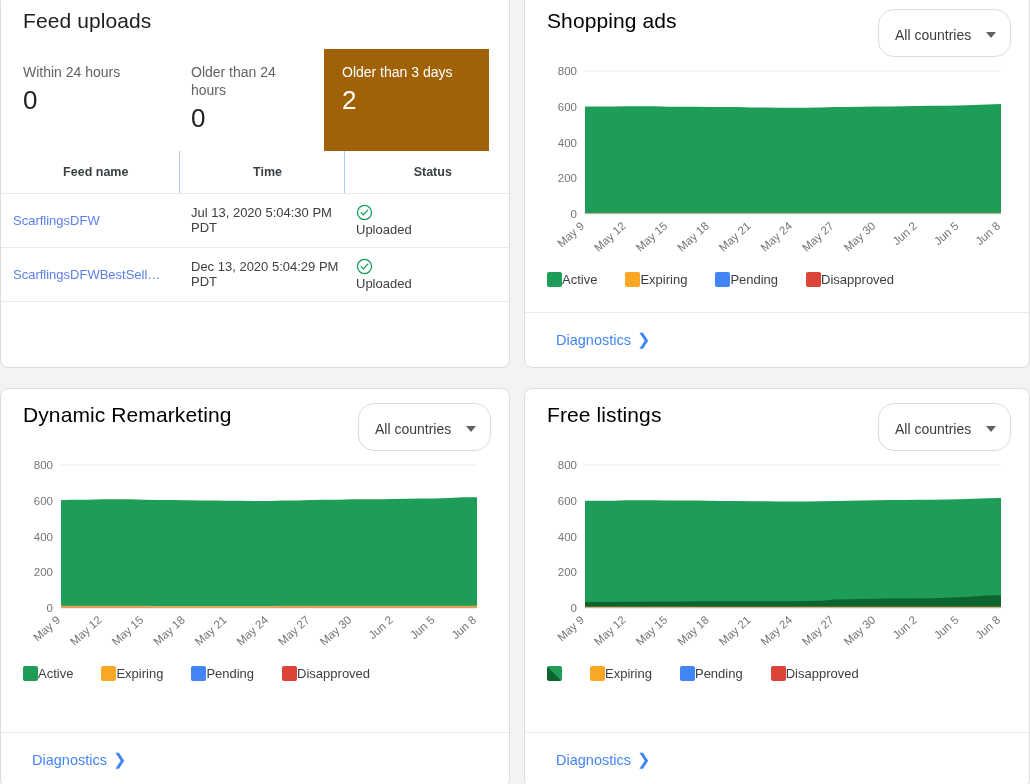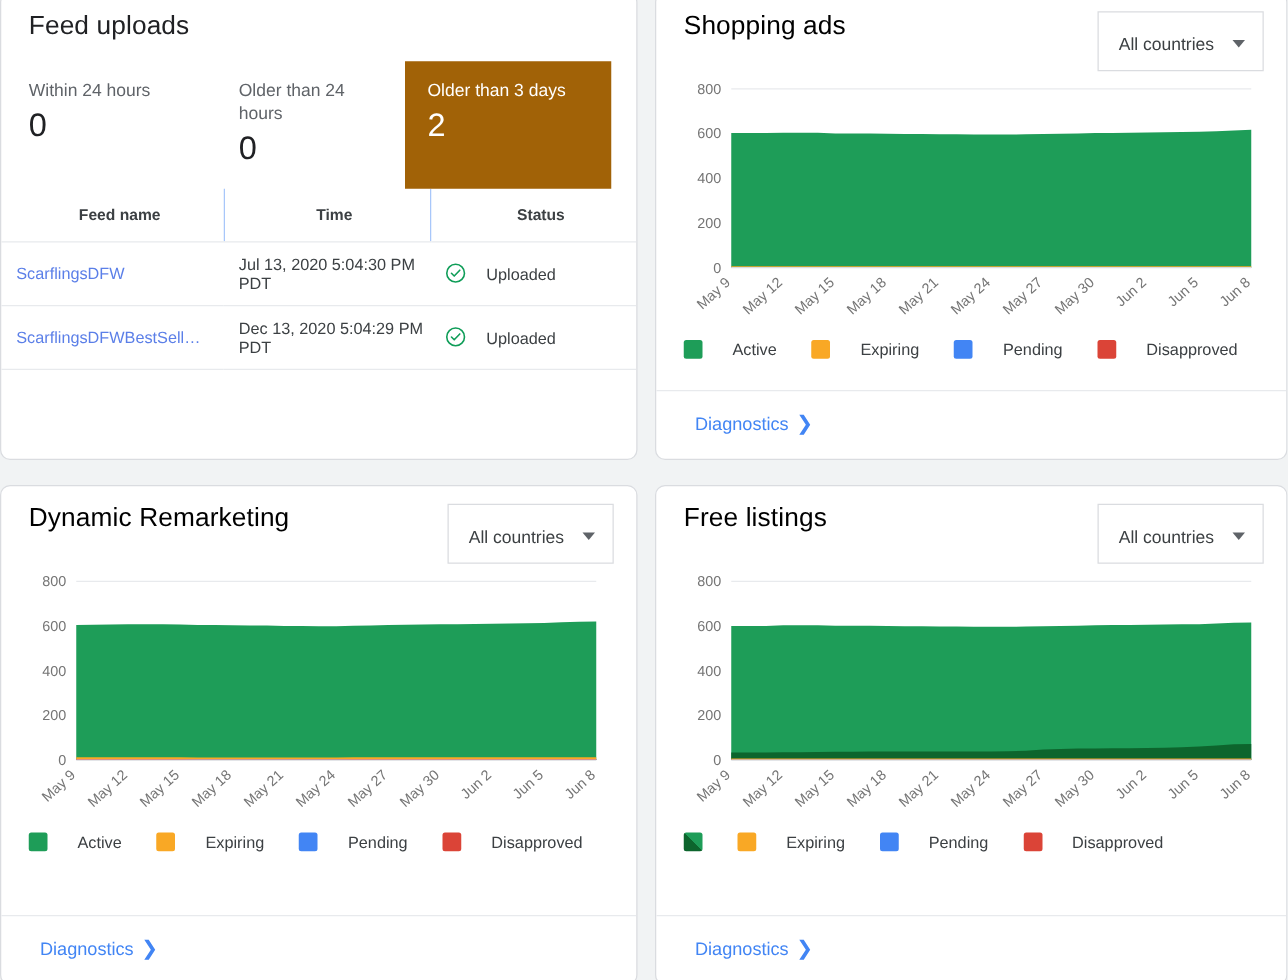--- a/index.html
+++ b/index.html
@@ -56,44 +56,44 @@
   table.feeds td {
     font-size: 13px; color: #3c4043; padding: 10px 0;
     height: 45px; vertical-align: middle;
     border-bottom: 1px solid #e8eaed;
   }
   .c-name { width: 178px; padding-left: 12px !important; }
   .c-time { width: 165px; padding-left: 12px !important; border-left: 1px solid #a8c7fa; }
   .c-stat { padding-left: 12px !important; border-left: 1px solid #a8c7fa; }
   table.feeds td.c-time, table.feeds td.c-stat { border-left: none; }
   .flink { color: #5b7fe8; text-decoration: none; font-size: 13px; }
-  .status-cell { display: flex; align-items: flex-end; gap: 16px; }
+  .status-cell { display: flex; align-items: flex-start; gap: 1px; flex-direction: column; }
   .chk { width: 17px; height: 17px; flex: 0 0 17px; }
 
   
   .card-head {
     display: flex; align-items: flex-start; justify-content: space-between;
     padding: 14px 18px 0 22px;
   }
   .card-title { font-size: 21px; color: #000000; font-weight: 400; letter-spacing: .1px; }
   .cc-select {
-    border: 1px solid #dadce0; border-radius: 0; background: #fff;
+    border: 1px solid #dadce0; border-radius: 16px; background: #fff;
     height: 48px; min-width: 133px; display: flex; align-items: center;
     justify-content: space-between; padding: 4px 14px 0 16px;
     font-size: 14px; color: #3c4043; gap: 10px;
   }
   .caret { width: 0; height: 0; border-left: 5px solid transparent;
            border-right: 5px solid transparent; border-top: 6px solid #5f6368; }
 
   .chart-wrap { position: relative; padding: 0 20px 0 14px; }
   .legend {
     display: flex; align-items: center; gap: 8px;
     padding-left: 22px; font-size: 13px; color: #3c4043;
   }
-  .lg { display: flex; align-items: center; gap: 24px; margin-right: 20px; }
+  .lg { display: flex; align-items: center; gap: 0; margin-right: 20px; }
   .sw { width: 15px; height: 15px; border-radius: 2px; flex: 0 0 15px; }
 
   .diag-bar {
     position: absolute; left: 0; right: 0; bottom: 0;
     border-top: 1px solid #e8eaed; height: 55px;
     display: flex; align-items: center; padding-left: 31px;
   }
   .diag {
     color: #4285f4; font-size: 14.5px; display: inline-flex;
     align-items: center; gap: 6px; text-decoration: none;

